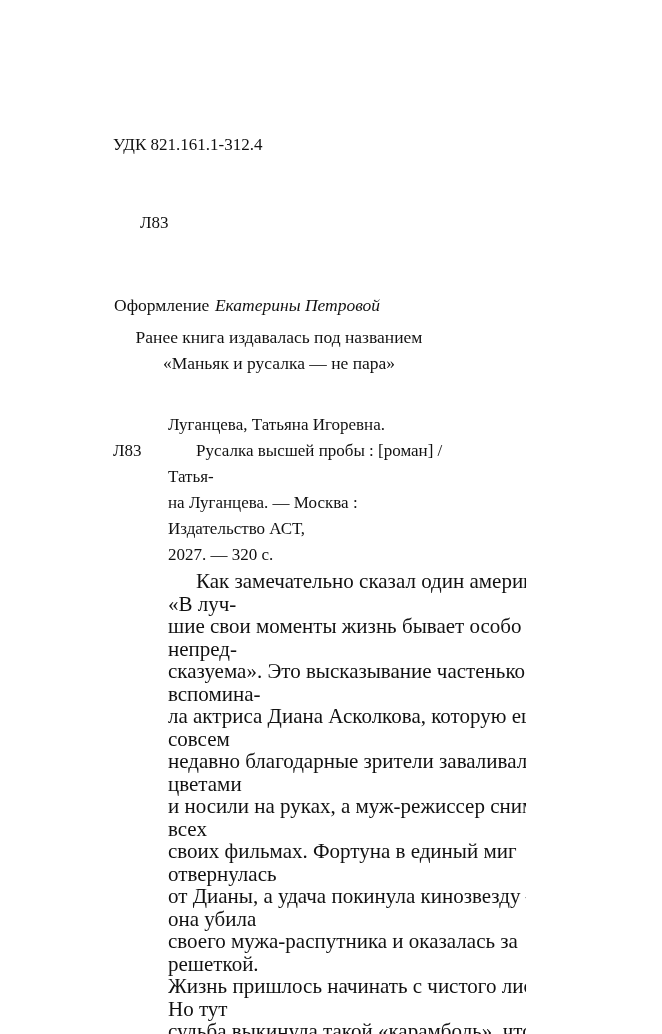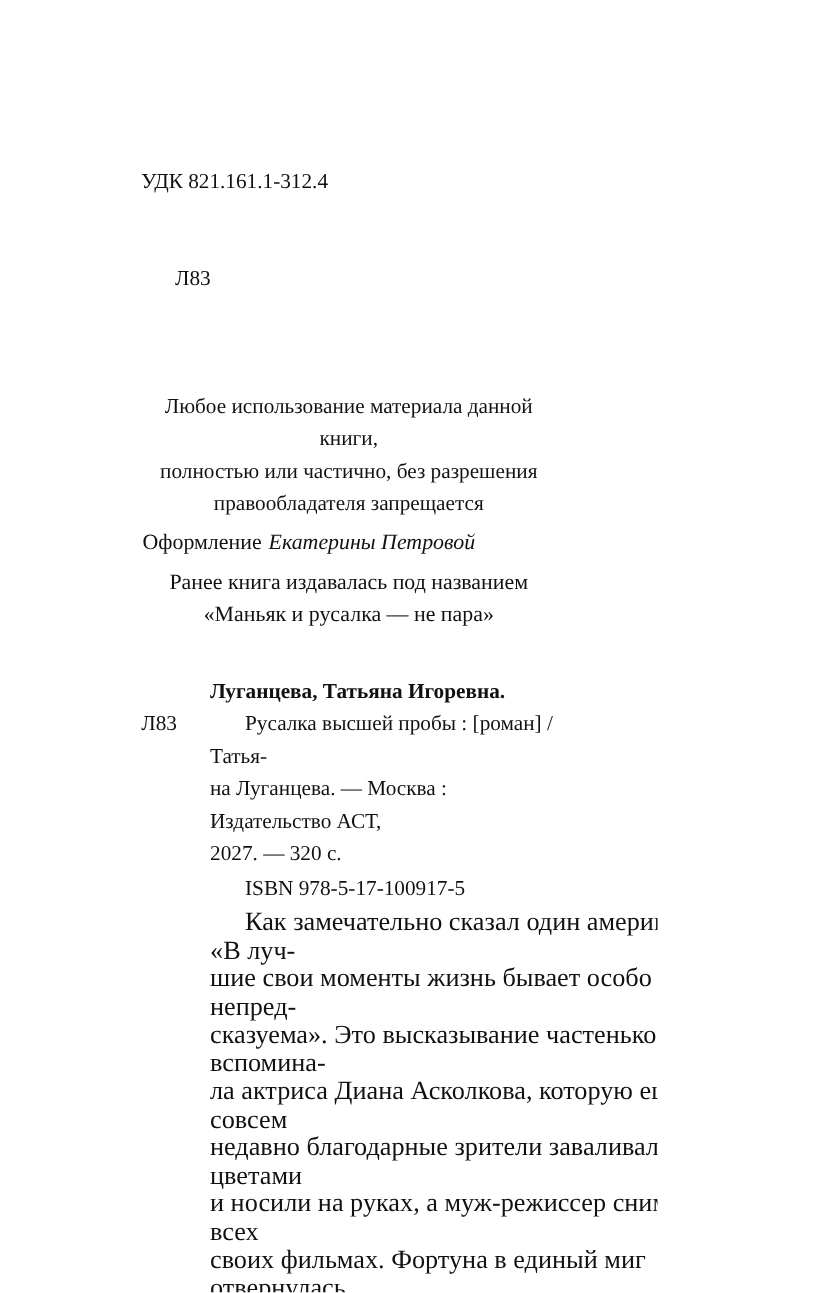--- a/index.html
+++ b/index.html
@@ -14,21 +14,21 @@
     box-sizing: border-box;
     background: #ffffff;
     color: #111111;
     font-family: "Liberation Serif", "DejaVu Serif", serif;
     font-size: 17px;
     line-height: 26px;
     padding: 80px 82px 0 84px;
     overflow: hidden;
   }
   .lines { white-space: pre-line; }
-  .bold { font-weight: bold; }
+  .bold { font-weight: normal; }
   .italic { font-style: italic; }
 
   .top-codes {
     margin-left: 29px;
     white-space: pre;
   }
   .top-codes .sign {
     margin-left: 27px;
   }
 
@@ -88,40 +88,36 @@
 </head>
 <body>
 
 <div class="page">
 
   <div class="top-codes">
     <div>УДК 821.161.1-312.4</div>
     <div class="sign">Л83</div>
   </div>
 
-  <div class="rights-notice lines">Любое использование материала данной книги,
-полностью или частично, без разрешения
-правообладателя запрещается</div>
 
   <div class="design-line">
     <span>Оформление</span><span class="italic">Екатерины Петровой</span>
   </div>
 
   <div class="prev-title lines">Ранее книга издавалась под названием
 «Маньяк и русалка — не пара»</div>
 
   <div class="bib">
     <div class="bib-author bold">Луганцева, Татьяна Игоревна.</div>
     <div class="bib-entry">
       <span class="bib-sign">Л83</span>
       <div class="bib-text lines">Русалка высшей пробы : [роман] / Татья-
 на Луганцева. — Москва : Издательство АСТ,
 2027. — 320 с.</div>
     </div>
-    <div class="bib-isbn">ISBN 978-5-17-100917-5</div>
     <div class="annotation lines">Как замечательно сказал один американец: «В луч-
 шие свои моменты жизнь бывает особо непред-
 сказуема». Это высказывание частенько вспомина-
 ла актриса Диана Асколкова, которую еще совсем
 недавно благодарные зрители заваливали цветами
 и носили на руках, а муж-режиссер снимал во всех
 своих фильмах. Фортуна в единый миг отвернулась
 от Дианы, а удача покинула кинозвезду — она убила
 своего мужа-распутника и оказалась за решеткой.
 Жизнь пришлось начинать с чистого листа. Но тут

